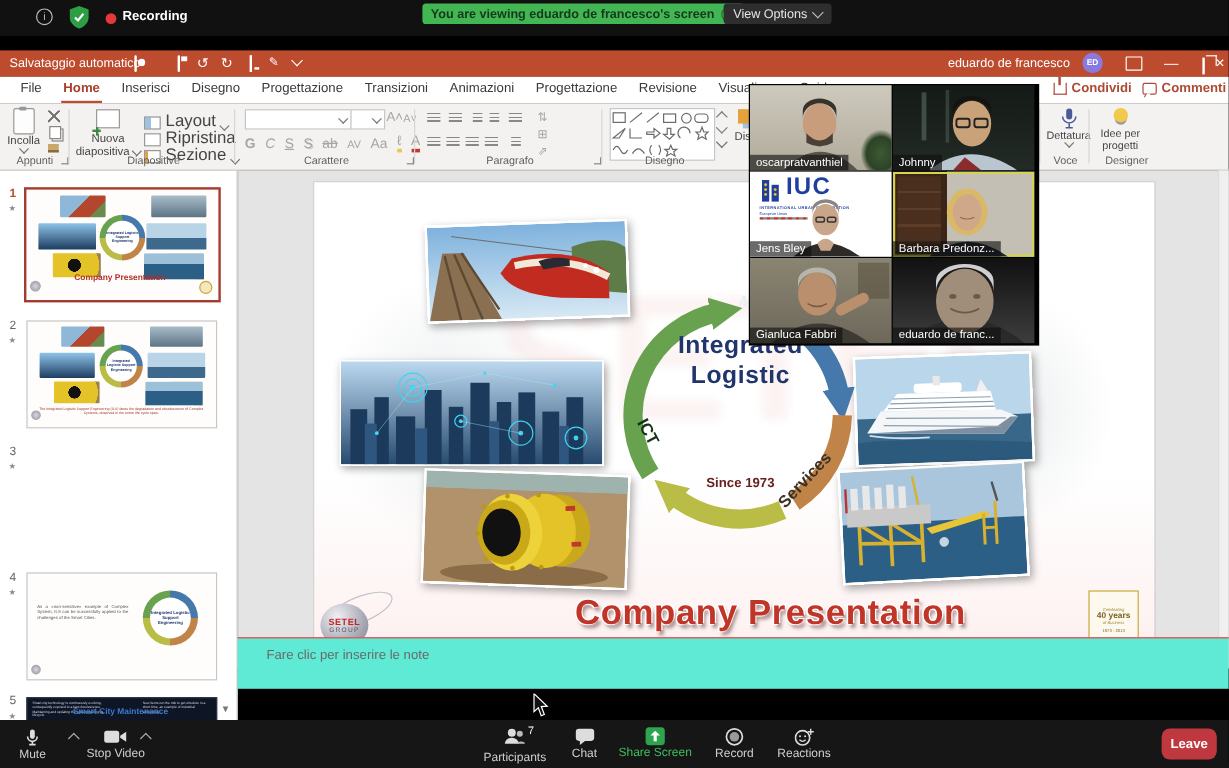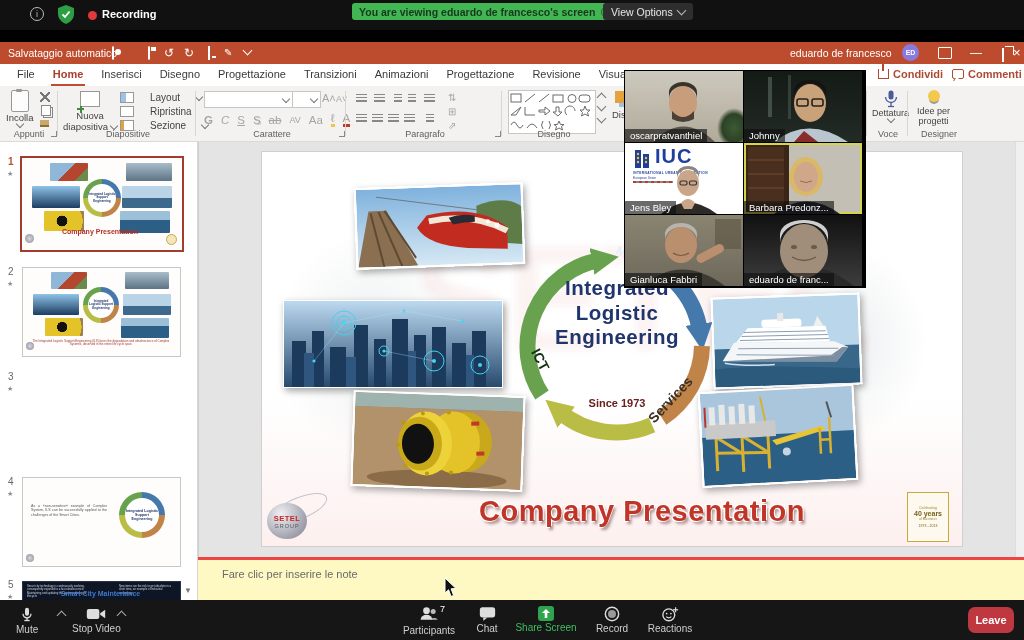--- a/index.html
+++ b/index.html
@@ -48,21 +48,21 @@
   .gdiv{position:absolute;top:5px;height:45px;width:1px;background:#d8d6d3}
   .bigbtn{position:absolute;display:flex;flex-direction:column;align-items:center;font-size:9.5px;color:#444}
   .clip{width:16px;height:20px;border:1.2px solid #9a9896;border-radius:2px;background:#fdfdfd;position:relative}
   .clip::before{content:"";position:absolute;left:4px;top:-2px;width:6px;height:3px;background:#9a9896;border-radius:1px}
   .icx{width:10px;height:10px;background:linear-gradient(45deg,transparent 44%,#777 44% 56%,transparent 56%),linear-gradient(-45deg,transparent 44%,#777 44% 56%,transparent 56%)}
   .iccopy{width:8px;height:9px;border:1px solid #8a8886;background:#fff;box-shadow:2px 2px 0 -1px #f3f2f1,2px 2px 0 0 #8a8886}
   .icfp{width:9px;height:5px;background:#c9a96a;border-bottom:2px solid #8a6d3a}
   .nslide{width:18px;height:14px;border:1.2px solid #9a9896;background:#fff;position:relative}
   .nslide::before{content:"";position:absolute;left:-4px;bottom:-4px;width:7px;height:2px;background:#3d8a40}
   .nslide::after{content:"";position:absolute;left:-1.5px;bottom:-6.5px;width:2px;height:7px;background:#3d8a40}
-  .mli{display:flex;align-items:center;gap:16px;font-size:10px;color:#444;position:absolute}
+  .mli{display:flex;align-items:flex-end;gap:4px;font-size:14px;color:#444;position:absolute}
   .sic{width:12px;height:9px;border:1px solid #9a9896;background:#fff}
   .sic.lay{background:linear-gradient(90deg,#9cc3e5 40%,#fff 40%)}
   .sic.sez{background:linear-gradient(90deg,#e5a23c 22%,#fff 22%)}
   .cv{width:5px;height:5px;border-right:1.2px solid #777;border-bottom:1.2px solid #777;transform:rotate(45deg);margin-top:-2px}
   .fbox{height:15px;background:#fff;border:1px solid #c8c6c4;display:flex;align-items:center;justify-content:flex-end;padding-right:3px}
   .dis{color:#a7a5a3}
   .fl{font-size:11.5px;color:#a7a5a3;margin-right:8px}
   .lns{width:11px;height:9px;background:repeating-linear-gradient(180deg,#8a8886 0 1.2px,transparent 1.2px 3.2px)}
   .lns.sh{width:8px}
   .shpgal{position:absolute;background:#fff;border:1px solid #c8c6c4}
@@ -84,21 +84,21 @@
   .wmark{position:absolute;font-weight:bold;color:#c22;opacity:.05;filter:blur(4px)}
   .mapblob{position:absolute;border-radius:50%;background:radial-gradient(closest-side,#9aa5ab,transparent 70%);opacity:.18}
   .ilstext{position:absolute;text-align:center;font-weight:bold;color:#20356b;font-size:20.5px;line-height:24.5px;letter-spacing:.5px}
   .since{position:absolute;text-align:center;font-weight:bold;color:#6b2020;font-size:11px}
   .ctitle{position:absolute;text-align:center;font-weight:800;color:#c13428;font-size:29px;letter-spacing:.5px;
           text-shadow:-1px -1px 0 #fff,1px -1px 0 #fff,-1px 1px 0 #fff,2px 3px 3px rgba(90,40,40,.5)}
   .globe{position:absolute;width:40px;height:36px;border-radius:50%;background:radial-gradient(circle at 35% 30%,#f0f0f4,#9a9aa8 75%);display:flex;flex-direction:column;align-items:center;justify-content:center}
   .orbit{position:absolute;width:56px;height:20px;border:1px solid #c2c2c8;border-radius:50%;transform:rotate(-22deg)}
   .badge{position:absolute;background:#fdf9ef;border:1px solid #c9a93c;display:flex;flex-direction:column;align-items:center;justify-content:center;text-align:center}
   
-  #notes{left:198px;top:557px;width:826px;height:43px;background:#fef9c3;border-top:3px solid #ef4444;box-sizing:border-box}
+  #notes{left:198px;top:531px;width:826px;height:43px;background:#5eead4;border-top:1px solid #ef4444;box-sizing:border-box}
   
   #vgrid{left:624px;top:70px;width:240px;height:216px;background:#000;display:grid;grid-template-columns:118px 118px;grid-auto-rows:71px;gap:1px;padding:1px;box-sizing:content-box;z-index:40}
   .vtile{position:relative;overflow:hidden;background:#222}
   .vname{position:absolute;left:0;bottom:0;background:rgba(15,15,15,.62);color:#fff;font-size:9.5px;padding:1px 5px;max-width:112px;overflow:hidden;white-space:nowrap}
   .vtile.speaking{box-shadow:inset 0 0 0 2px #d4d44e}
   
   #zbot{left:0;top:600px;width:1024px;height:40px;background:#161616;z-index:50}
   .zbtn{position:absolute;display:flex;flex-direction:column;align-items:center;gap:1px;color:#cfcfcf;font-size:10px}
   .carU{width:6px;height:6px;border-right:1.4px solid #aaa;border-top:1.4px solid #aaa;transform:rotate(-45deg)}
   .leave{position:absolute;background:#c0383f;color:#fff;font-weight:bold;font-size:11px;border-radius:7px;display:flex;align-items:center;justify-content:center}
@@ -554,21 +554,20 @@
       <path d="M 118 18 A 88 88 0 0 1 186 92" stroke="#4679ab" stroke-width="16" fill="none" marker-end="url(#mB)"></path>
       <path d="M 188 106 A 88 88 0 0 1 148 178" stroke="#c08448" stroke-width="16" fill="none"></path>
       <path d="M 138 185 A 88 88 0 0 1 46 172" stroke="#b9bc45" stroke-width="16" fill="none" marker-end="url(#mY)"></path>
       <text x="22" y="122" transform="rotate(62 22 122)" font-size="14" font-weight="bold" fill="#173317" text-anchor="middle">ICT</text>
       <text x="160" y="163" transform="rotate(-47 160 163)" font-size="14" font-weight="bold" fill="#3a3226" text-anchor="middle">Services</text>
       <text x="106" y="16" transform="rotate(22 106 16)" font-size="13" font-weight="bold" fill="#e8eef5" text-anchor="middle">M</text>
     </svg>
     <div class="ilstext" style="left:268px;top:124px;width:174px">
       <div>Integrated</div>
       <div>Logistic</div>
-      <div>Engineering</div>
     </div>
     <div class="since" style="left:295px;top:245px;width:120px">Since 1973</div>
 
     <div class="ctitle" style="left:170px;top:343px;width:420px">Company Presentation</div>
 
     <div class="ab" style="left:3px;top:343px;width:56px;height:48px">
       <div class="orbit" style="left:6px;top:2px"></div>
       <div class="globe" style="left:2px;top:8px">
         <span style="font-size:7.5px;font-weight:bold;color:#c92222;letter-spacing:.5px">SETEL</span>
         <span style="font-size:5.5px;color:#55555f;letter-spacing:1px">GROUP</span>

